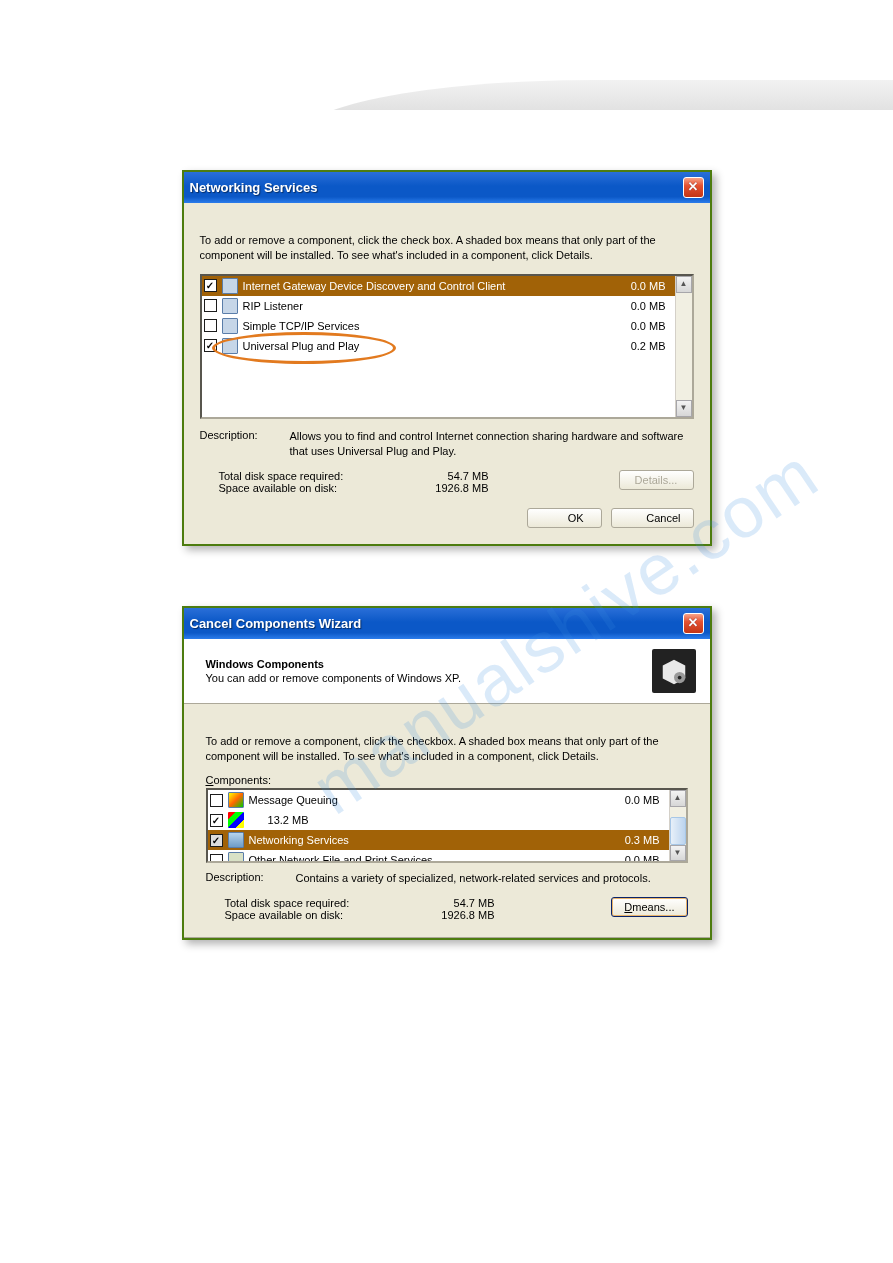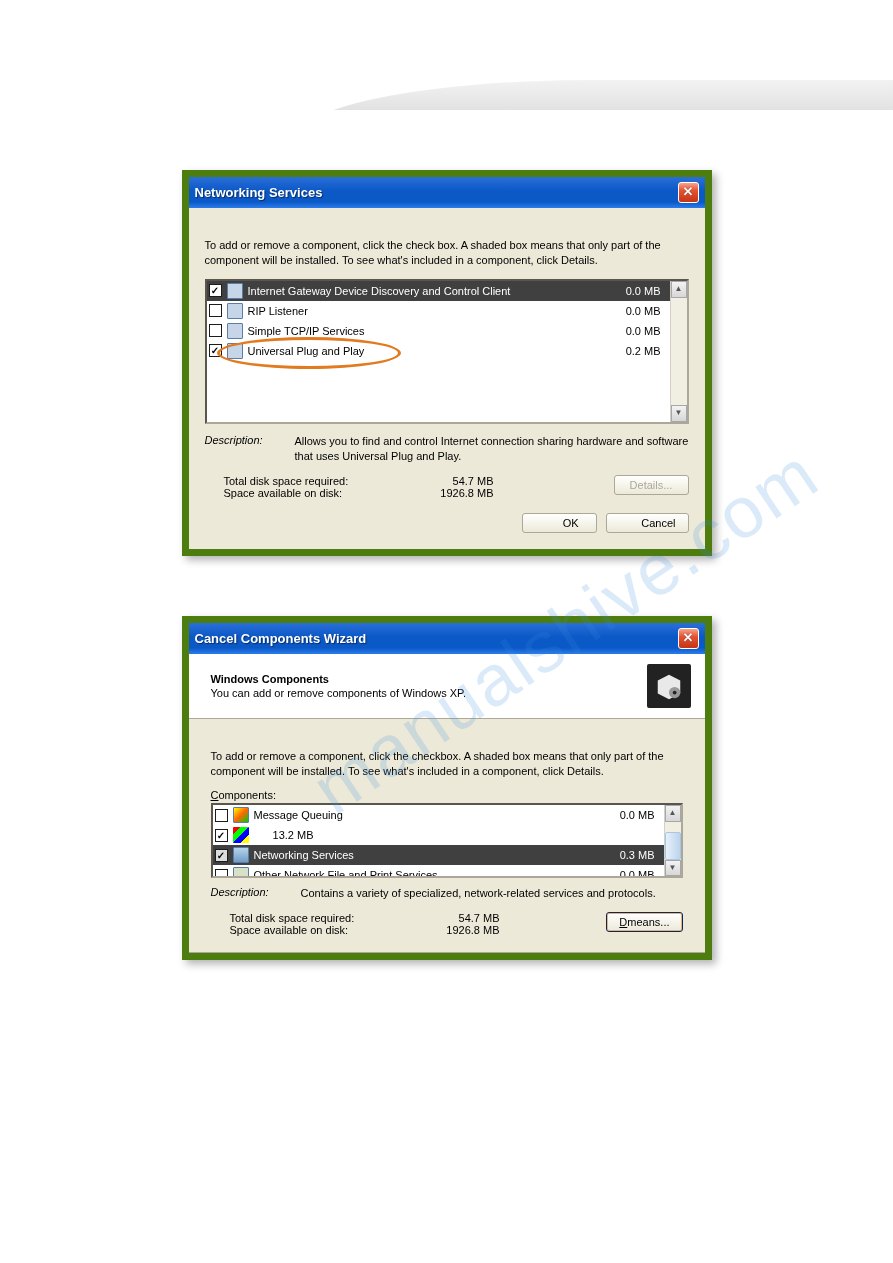--- a/index.html
+++ b/index.html
@@ -24,21 +24,21 @@
     border-radius: 0 60px 0 0; transform: skewX(-6deg);
   }
   .logo sup { font-size: 10px; font-style: normal; position: relative; top: -20px; }
   .swoosh {
     position: absolute; right: -60px; top: 40px; width: 600px; height: 60px;
     background: linear-gradient(180deg, #f2f2f2 0%, #e2e2e2 50%, #fff 50%);
     border-radius: 300px 0 0 0 / 60px 0 0 0;
   }
 
   .dialog {
-    border: 7px solid #4d7c0f;
+    border: 2px solid #4d7c0f;
     box-shadow: 4px 4px 8px rgba(0,0,0,0.3);
     margin: 0 auto 60px;
     background: #ece9d8;
   }
   .dialog-1 { width: 530px; }
   .dialog-2 { width: 530px; }
 
   .titlebar {
     background: linear-gradient(180deg, #2a6fd8 0%, #0b58c7 45%, #0b58c7 80%, #2b7ceb 100%);
     color: #fff; font-weight: bold; font-size: 13px;
@@ -58,21 +58,21 @@
   .label-above { margin-bottom: 2px; }
 
   .listbox {
     background: #fff; border: 2px inset #aca899;
     height: 145px; width: 100%; overflow: hidden; position: relative;
   }
   .list-row {
     display: flex; align-items: center; padding: 2px 6px 2px 2px;
     line-height: 16px; gap: 5px;
   }
-  .list-row.sel { background: #404040; color: #fff; }
+  .list-row.sel { background: #a16207; color: #fff; }
   .cb {
     width: 13px; height: 13px; background: #fff; border: 1px solid #1c1c1c;
     flex-shrink: 0; text-align: center; line-height: 11px; font-size: 10px;
   }
   .cb.checked::after { content: "✓"; color: #000; font-weight: bold; }
   .cb.checked-grey { background: #ddd; }
   .cb.checked-grey::after { content: "✓"; color: #000; font-weight: bold; }
   .row-icon {
     width: 16px; height: 16px; flex-shrink: 0;
     background: #c6d6e8; border: 1px solid #5a7da9; border-radius: 1px;
@@ -84,21 +84,21 @@
     background: #f1efe2; border-left: 1px solid #d4d0c8;
     display: flex; flex-direction: column;
   }
   .sb-btn {
     height: 17px; background: linear-gradient(180deg,#f3f3f3,#d7d7d7);
     border: 1px solid #a7a6aa; text-align: center; line-height: 14px; font-size: 8px; color: #555;
   }
   .sb-track { flex: 1; }
 
   .desc-row { display: flex; margin-top: 10px; }
-  .desc-row .dl { width: 90px; font-style: italic; }
+  .desc-row .dl { width: 90px; }
   .desc-row .dt { flex: 1; line-height: 1.4; }
 
   .stat-block { margin-top: 10px; display:flex; align-items: flex-start; margin-left: 19px; }
   .stat-left { flex: 1; }
   .stat-line { display:flex; }
   .stat-line .sl1 { width: 180px; }
   .stat-line .sl2 { width: 90px; text-align: right; }
 
   .btn {
     min-width: 75px; padding: 3px 12px;

